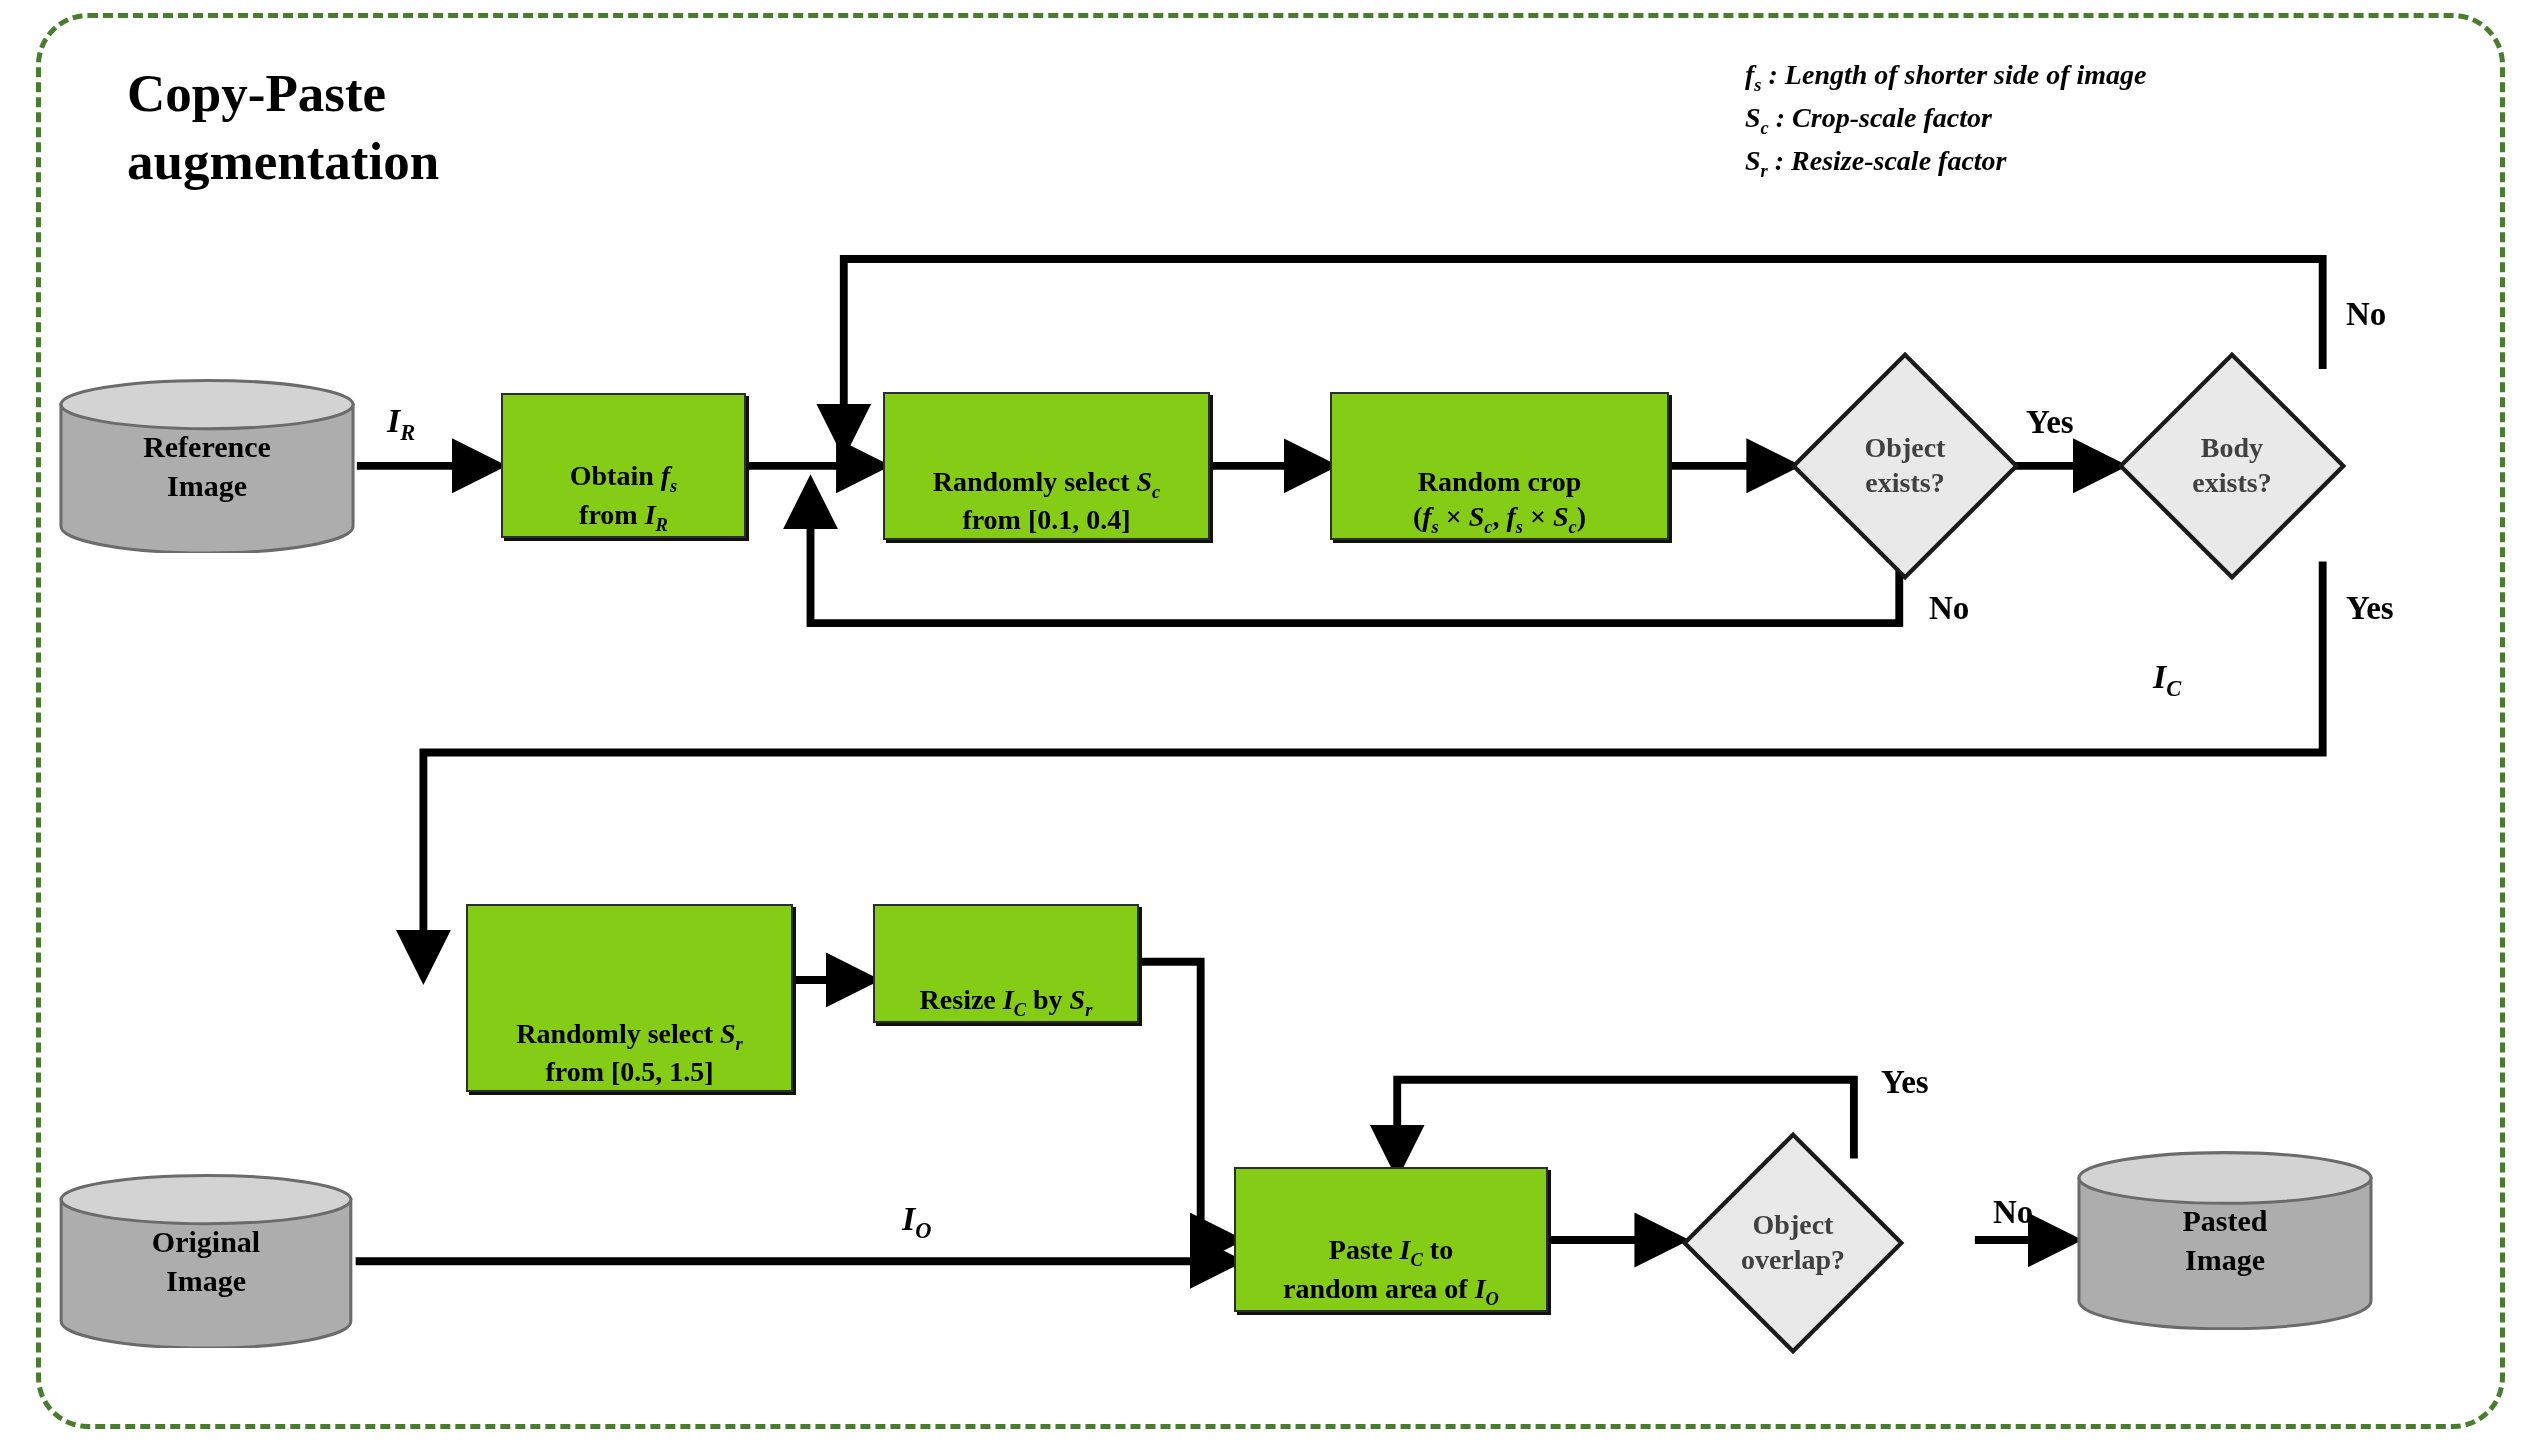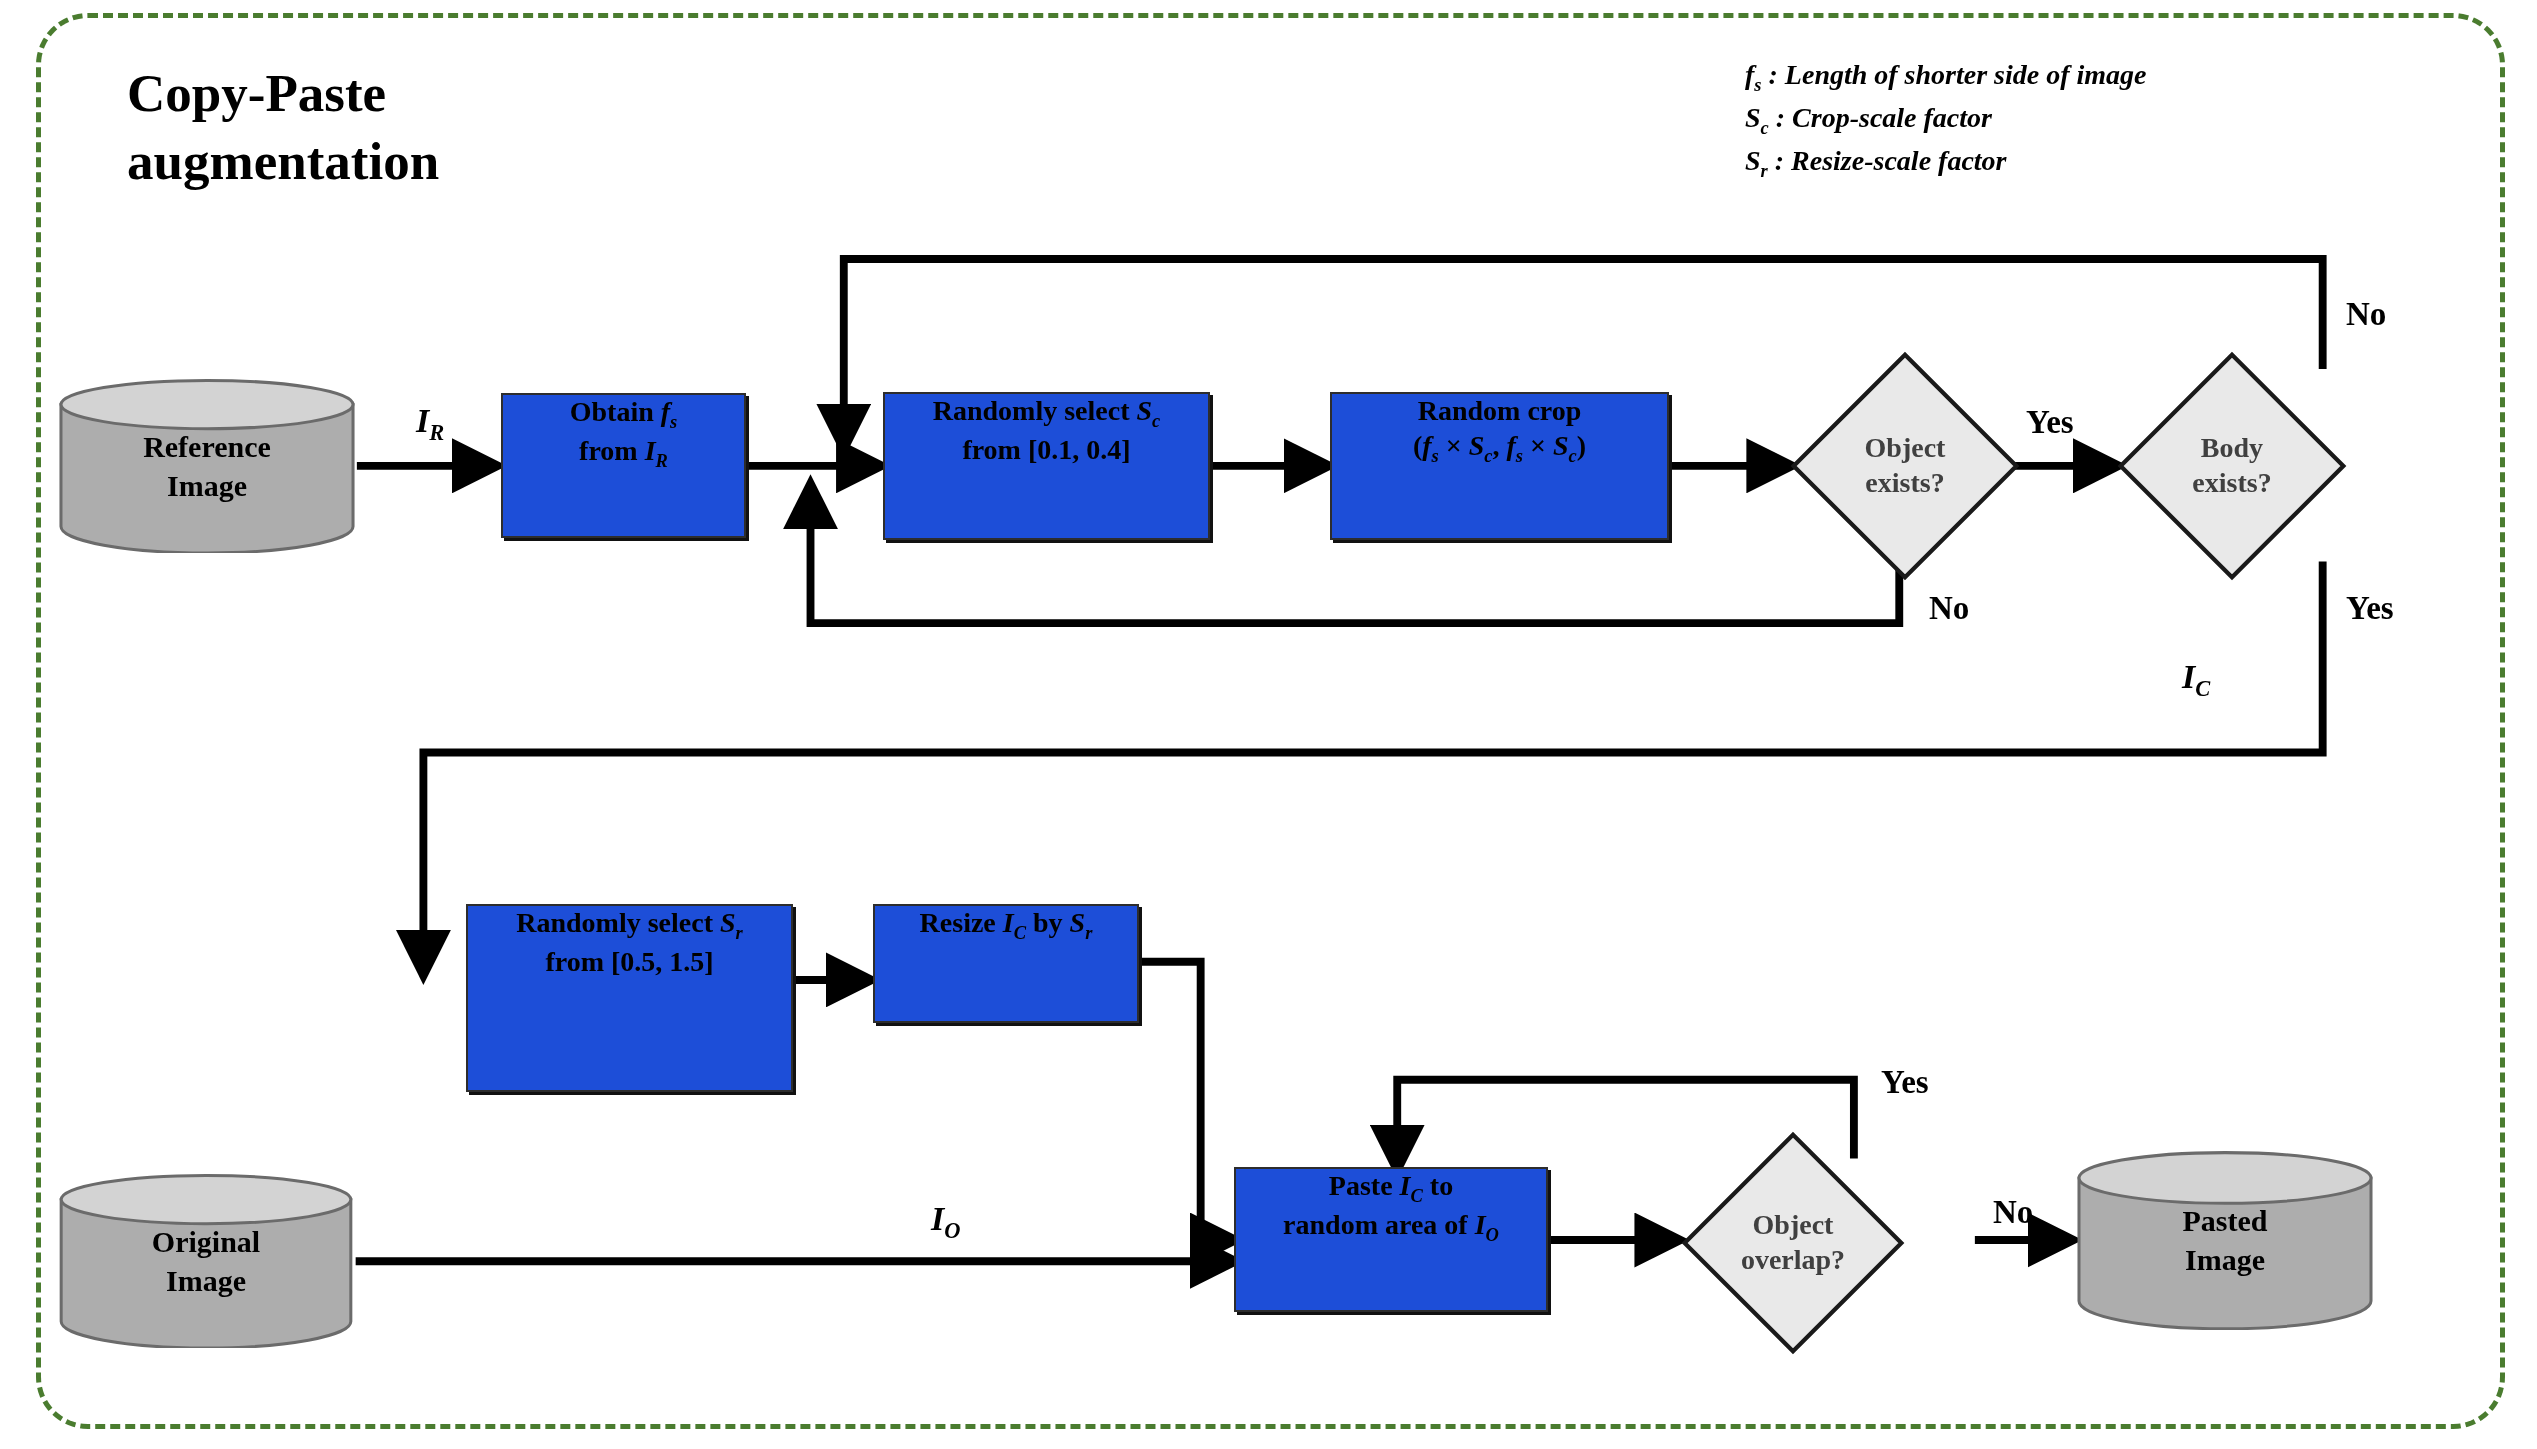--- a/index.html
+++ b/index.html
@@ -13,40 +13,40 @@
 
   .title{position:absolute;left:127px;top:60px;width:544px;
          font-size:53px;font-weight:bold;line-height:1.28;color:#000;}
 
   .legend{position:absolute;left:1745px;top:47px;width:726px;
           font-size:28px;font-weight:bold;font-style:italic;line-height:1.42;color:#000;margin-top:8px;}
   .legend .row{white-space:nowrap;}
   .sub{font-size:0.66em;vertical-align:sub;font-style:italic;}
 
   
-  .box{position:absolute;background:#1d4ed8;border:2.4px solid #2d2d2d;
+  .box{position:absolute;background:#84cc16;border:2.4px solid #2d2d2d;
        box-shadow:3px 3px 0 0 #111;
-       display:flex;align-items:flex-start;justify-content:center;text-align:center;
+       display:flex;align-items:flex-end;justify-content:center;text-align:center;
        font-size:28px;font-weight:bold;line-height:1.24;color:#000;box-sizing:border-box;}
 
   
   .diamond{position:absolute;}
   .diamond .label{position:absolute;left:0;top:0;width:100%;height:100%;
        display:flex;align-items:center;justify-content:center;text-align:center;
        font-size:28px;font-weight:bold;line-height:1.24;color:#404040;}
 
   
   .cyl{position:absolute;}
   .cyl .ctext{position:absolute;left:0;top:0;width:100%;height:100%;
        display:flex;align-items:center;justify-content:center;text-align:center;
        font-size:30px;font-weight:bold;line-height:1.3;color:#000;}
 
   
   .elabel{position:absolute;font-size:33px;font-weight:bold;color:#000;white-space:nowrap;}
-  .ilabel{position:absolute;font-size:34px;font-weight:bold;font-style:italic;color:#000;white-space:nowrap;margin-left:29px;}
+  .ilabel{position:absolute;font-size:34px;font-weight:bold;font-style:italic;color:#000;white-space:nowrap;}
 
   svg.lines{position:absolute;left:0;top:0;width:2538px;height:1450px;
             pointer-events:none;overflow:visible;}
   .mi{font-style:italic;font-weight:bold;}
 </style>
 </head>
 <body>
 
 <div id="canvas">
 

